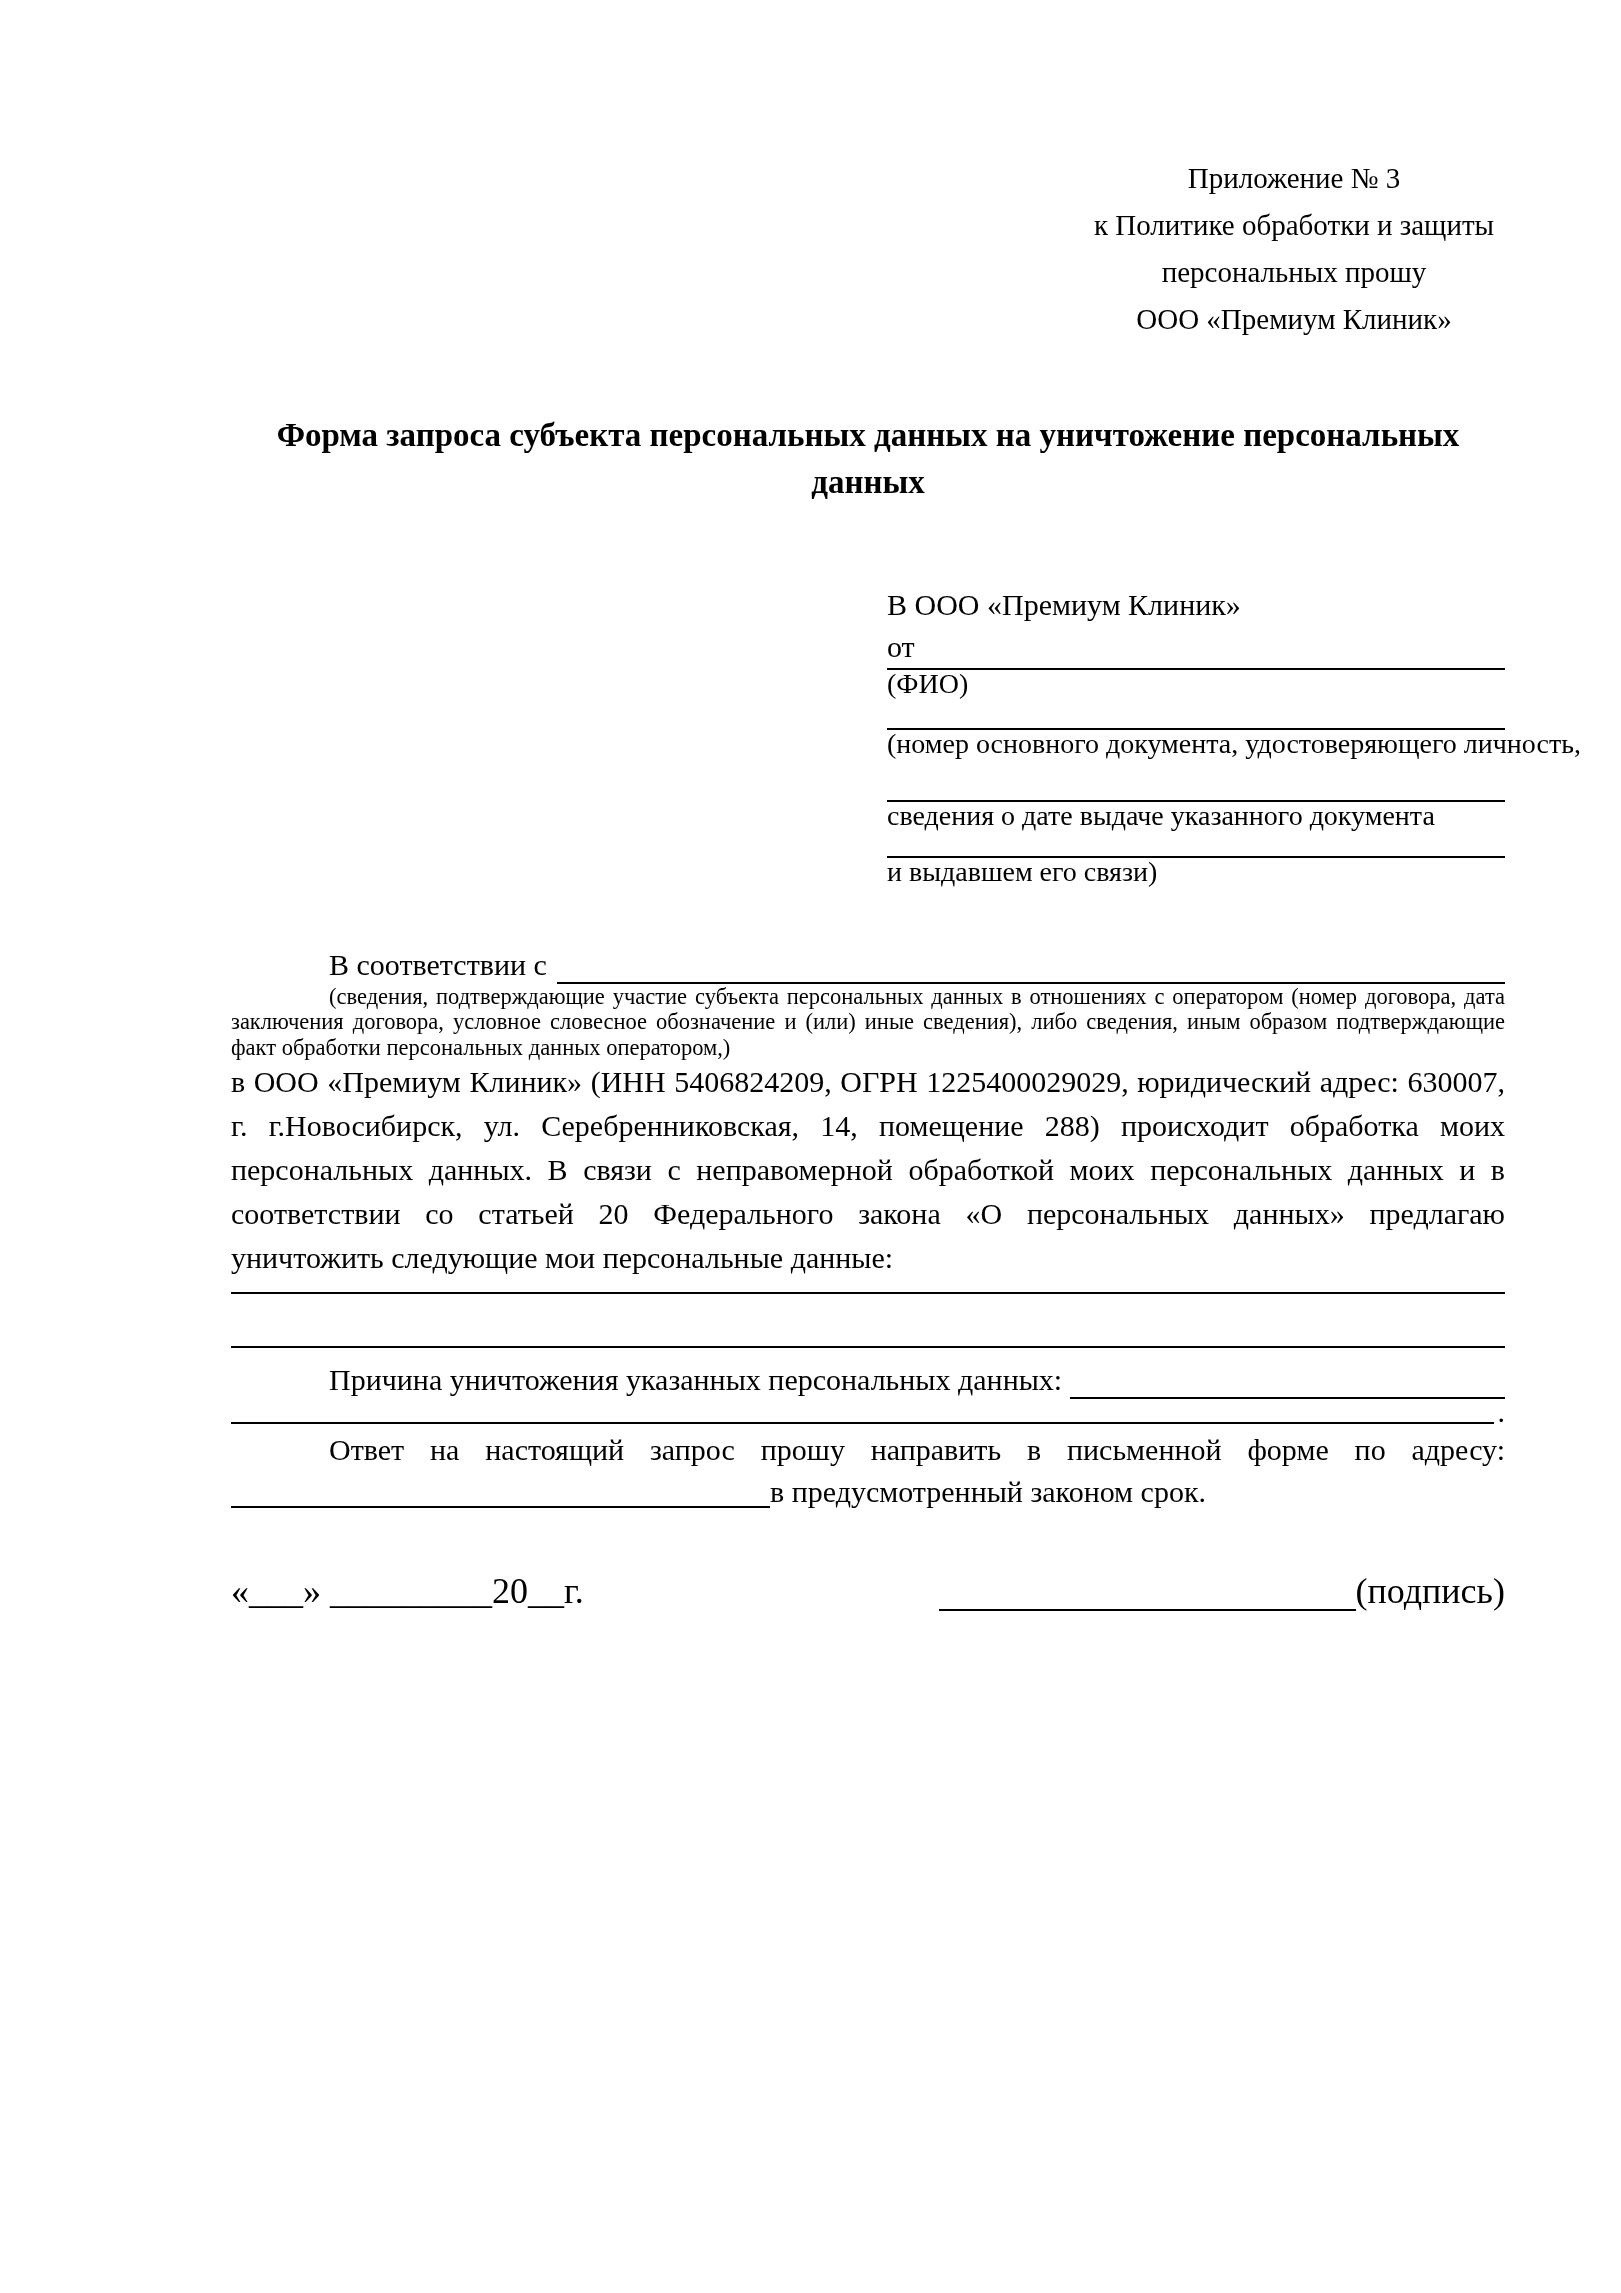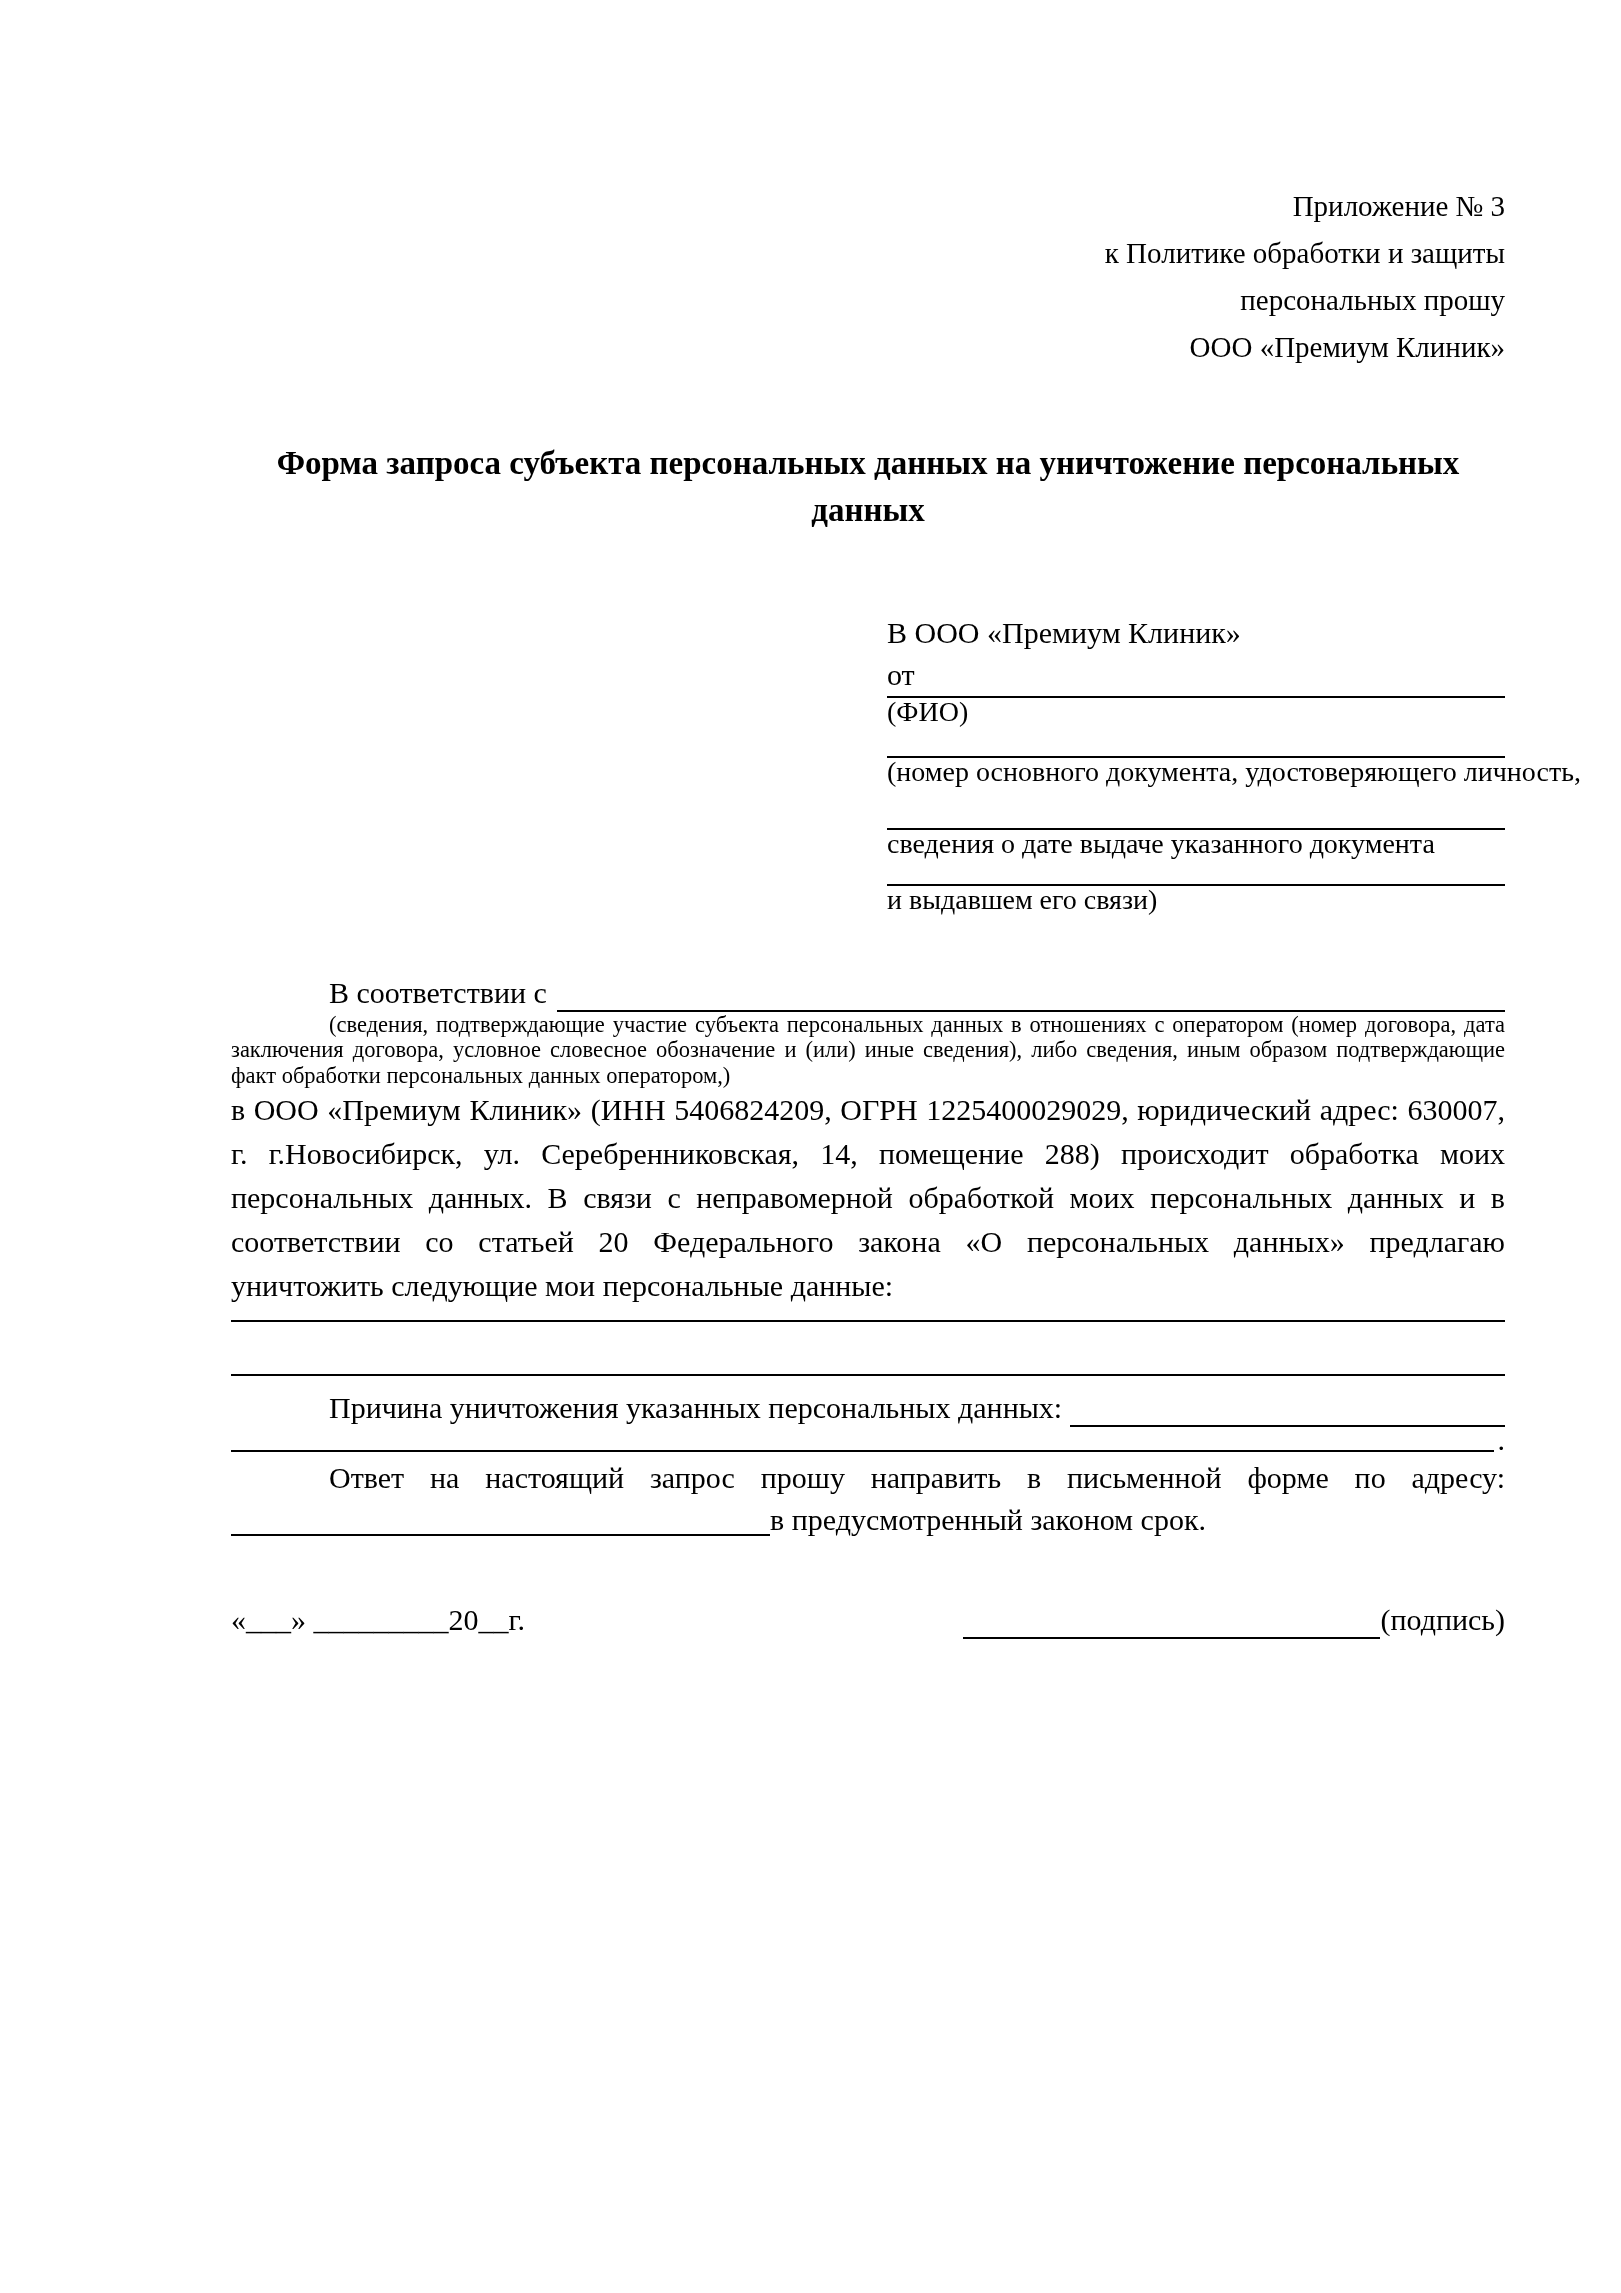--- a/index.html
+++ b/index.html
@@ -18,22 +18,21 @@
     position: absolute;
     left: 231px;
     top: 155px;
     width: 1274px;
   }
   
   .header-block {
     margin-left: 852px;
     font-size: 29px;
     line-height: 47px;
-    text-align: right;
-    margin-top: 28px;
+    text-align: center;
   }
   
   .doc-title {
     margin-top: 69px;
     font-size: 33px;
     font-weight: bold;
     line-height: 47px;
     text-align: center;
   }
   
@@ -116,21 +115,21 @@
     font-size: 30px;
     line-height: 39px;
   }
   .address-line { width: 539px; border-bottom: 2.9px solid #000; height: 33px; }
   
   .footer-row {
     margin-top: 61px;
     display: flex;
     justify-content: space-between;
     align-items: flex-end;
-    font-size: 30px;
+    font-size: 36px;
     line-height: 39px;
   }
   .signature-group { display: flex; align-items: flex-end; }
   .signature-line { width: 417px; border-bottom: 2.9px solid #000; height: 33px; }
   .nowrap { white-space: nowrap; }
 </style>
 </head>
 <body>
 
 <div class="page">

